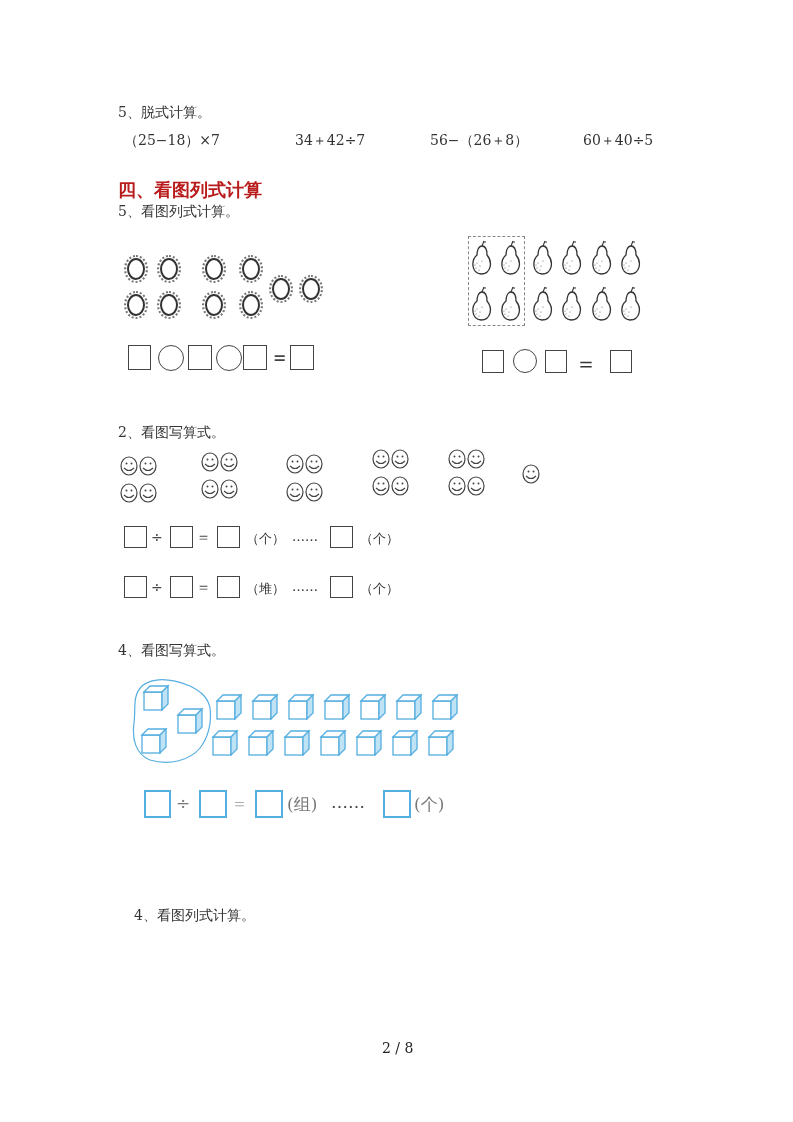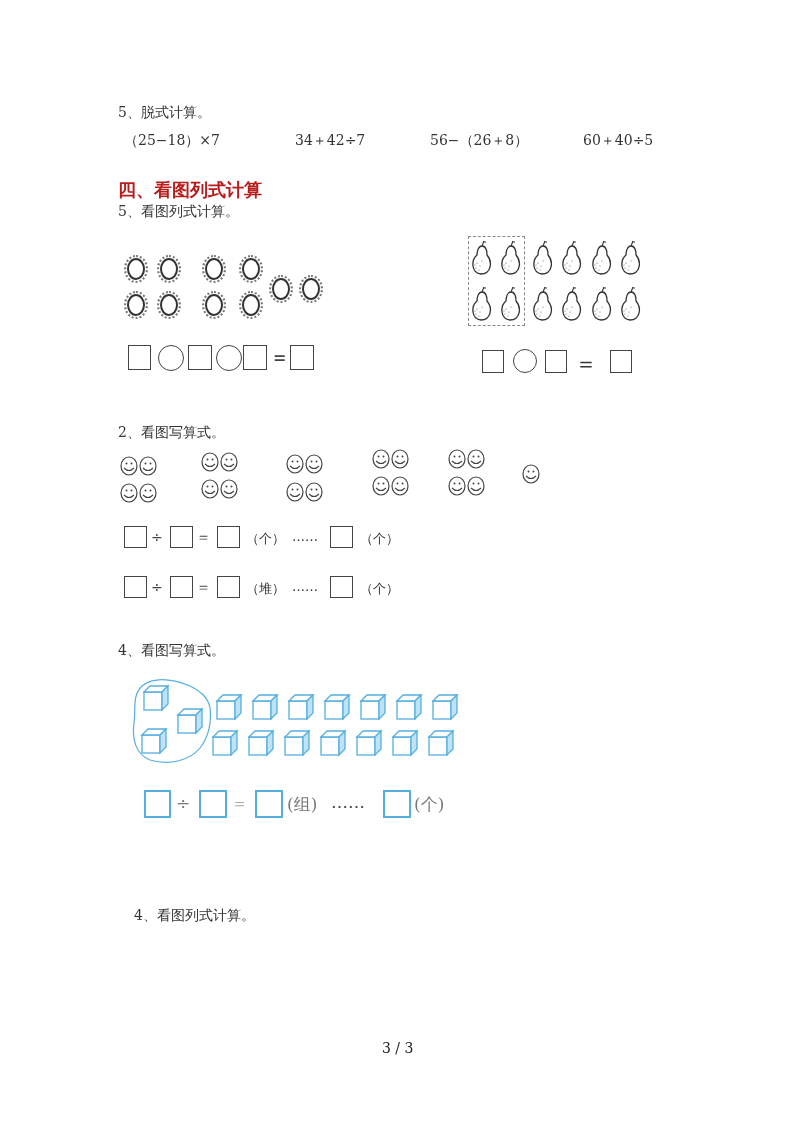--- a/index.html
+++ b/index.html
@@ -183,13 +183,13 @@
   <div class="abs bluetxt" style="left:231px;top:792px;color:#aaa;">＝</div>
   <div class="box blue" style="left:255px;top:790px;width:28px;height:28px;border-width:2px;"></div>
   <div class="abs bluetxt" style="left:287px;top:793px;">(组)</div>
   <div class="abs bluetxt" style="left:331px;top:792px;color:#444;">……</div>
   <div class="box blue" style="left:383px;top:790px;width:28px;height:28px;border-width:2px;"></div>
   <div class="abs bluetxt" style="left:414px;top:793px;">(个)</div>
 </div>
 
 <div class="abs txt" style="left:118px;top:907px;margin-left:16px;">4、看图列式计算。</div>
 
-<div class="abs page-num" style="left:382px;top:1040px;">3 / 3</div>
+<div class="abs page-num" style="left:382px;top:1040px;">2 / 8</div>
 
 </body></html>

